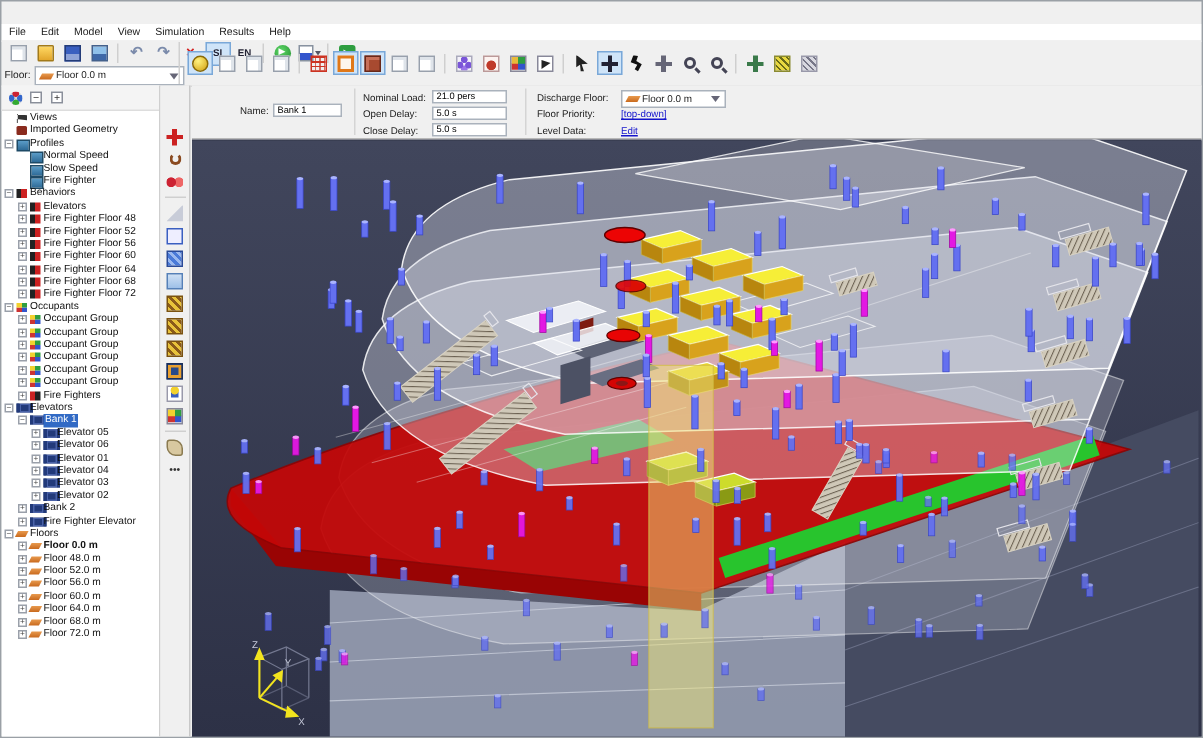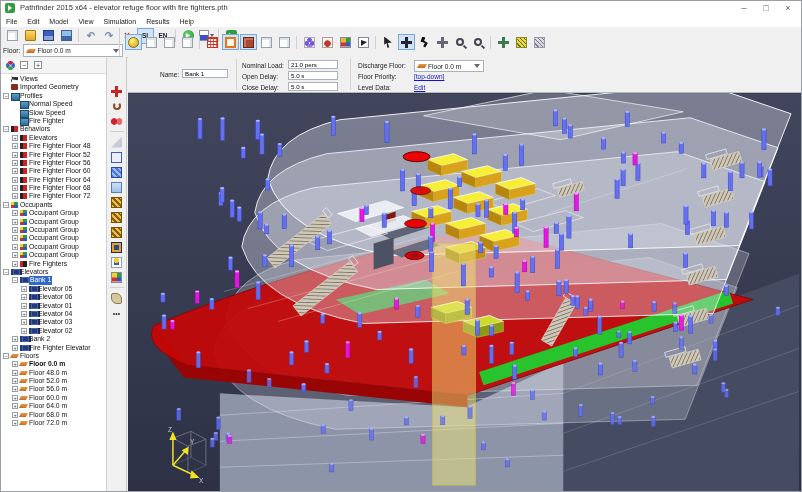--- a/index.html
+++ b/index.html
@@ -103,27 +103,20 @@
   .psep{position:absolute;top:2px;width:1px;height:31px;background:#d4d4d4;}
   .plink{position:absolute;font-size:6.5px;color:#1414cc;text-decoration:underline;}
   
   #view3d{position:absolute;left:127px;top:92px;width:675px;height:400px;background:#363b4e;}
   #view3d svg{display:block;}
 </style>
 </head>
 <body>
 
 <div id="win">
-  <div id="titlebar">
-    <div id="appicon"></div>
-    <span id="title">Pathfinder 2015 x64 - elevator refuge floor with fire fighters.pth</span>
-    <div class="winctl" style="right:46px;">–</div>
-    <div class="winctl" style="right:24px;">□</div>
-    <div class="winctl" style="right:2px;">×</div>
-  </div>
   <div id="menubar">
       <span class="menuitem">File</span>
       <span class="menuitem">Edit</span>
       <span class="menuitem">Model</span>
       <span class="menuitem">View</span>
       <span class="menuitem">Simulation</span>
       <span class="menuitem">Results</span>
       <span class="menuitem">Help</span>
     </div>
   <div id="toolband">

